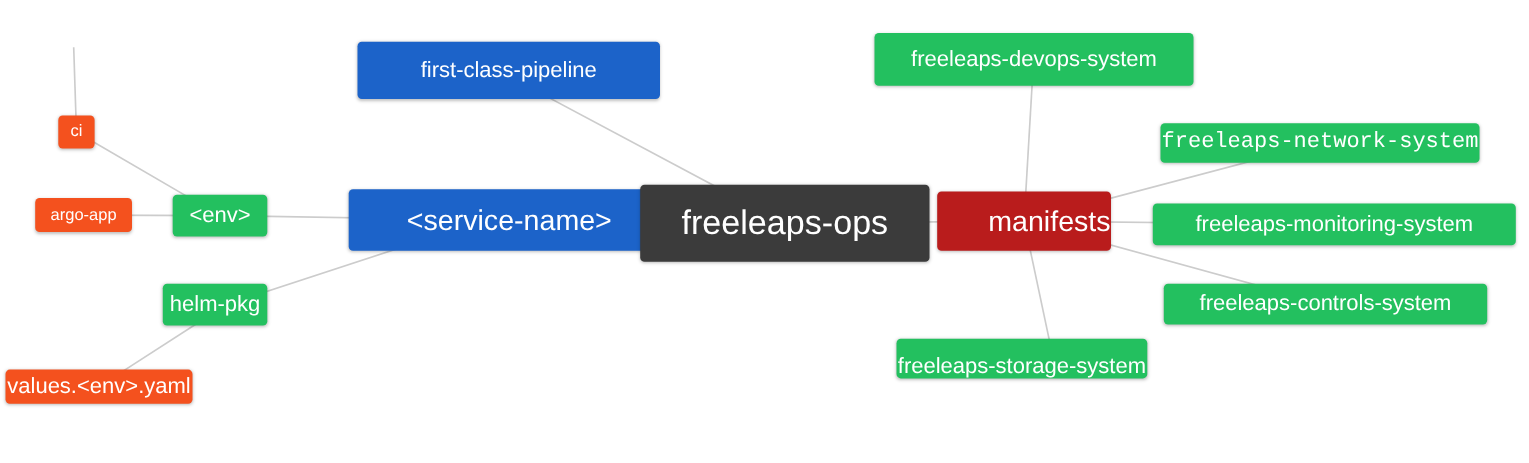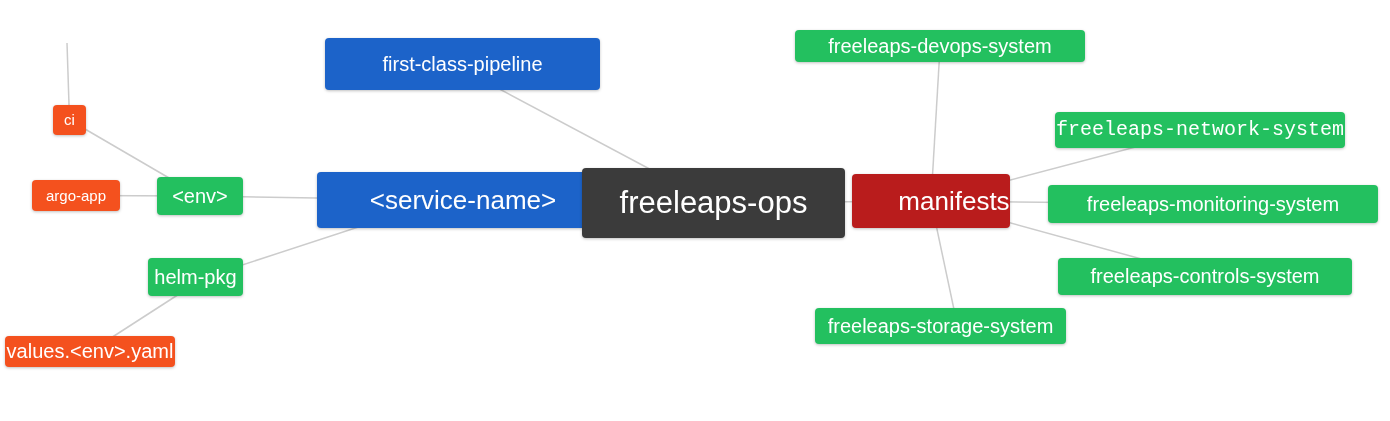--- a/index.html
+++ b/index.html
@@ -84,28 +84,28 @@
     </div>
     <div class="node" style="left: 317px; top: 172px; width: 292px; height: 56px; background: rgb(28, 99, 201); font-size: 26px;">
       <span>&lt;service-name&gt;</span>
     </div>
     <div class="node" style="left: 582px; top: 168px; width: 263px; height: 70px; background: rgb(59, 59, 59); font-size: 31px;">
       <span>freeleaps-ops</span>
     </div>
     <div class="node" style="left: 852px; top: 174px; width: 158px; height: 54px; background: #b91c1c; font-size: 26px; padding-left: 46px;">
       <span>manifests</span>
     </div>
-    <div class="node" style="left: 795px; top: 30px; width: 290px; height: 32px; background: rgb(35, 192, 95); font-size: 20px;">
+    <div class="node" style="left: 795px; top: 30px; width: 290px; height: 48px; background: rgb(35, 192, 95); font-size: 20px;">
       <span>freeleaps-devops-system</span>
     </div>
     <div class="node" style="left: 1055px; top: 112px; width: 290px; height: 36px; background: rgb(35, 192, 95); font-size: 20px; font-family: Liberation Mono, monospace;">
       <span>freeleaps-network-system</span>
     </div>
     <div class="node" style="left: 1048px; top: 185px; width: 330px; height: 38px; background: rgb(35, 192, 95); font-size: 20px;">
       <span>freeleaps-monitoring-system</span>
     </div>
     <div class="node" style="left: 1058px; top: 258px; width: 294px; height: 37px; background: rgb(35, 192, 95); font-size: 20px;">
       <span>freeleaps-controls-system</span>
     </div>
-    <div class="node" style="left: 815px; top: 308px; width: 251px; height: 36px; background: rgb(35, 192, 95); font-size: 20px;">
+    <div class="node" style="left: 815px; top: 308px; width: 228px; height: 36px; background: rgb(35, 192, 95); font-size: 20px; align-items: flex-end;">
       <span>freeleaps-storage-system</span>
     </div>
   </div>
 
 </body></html>

